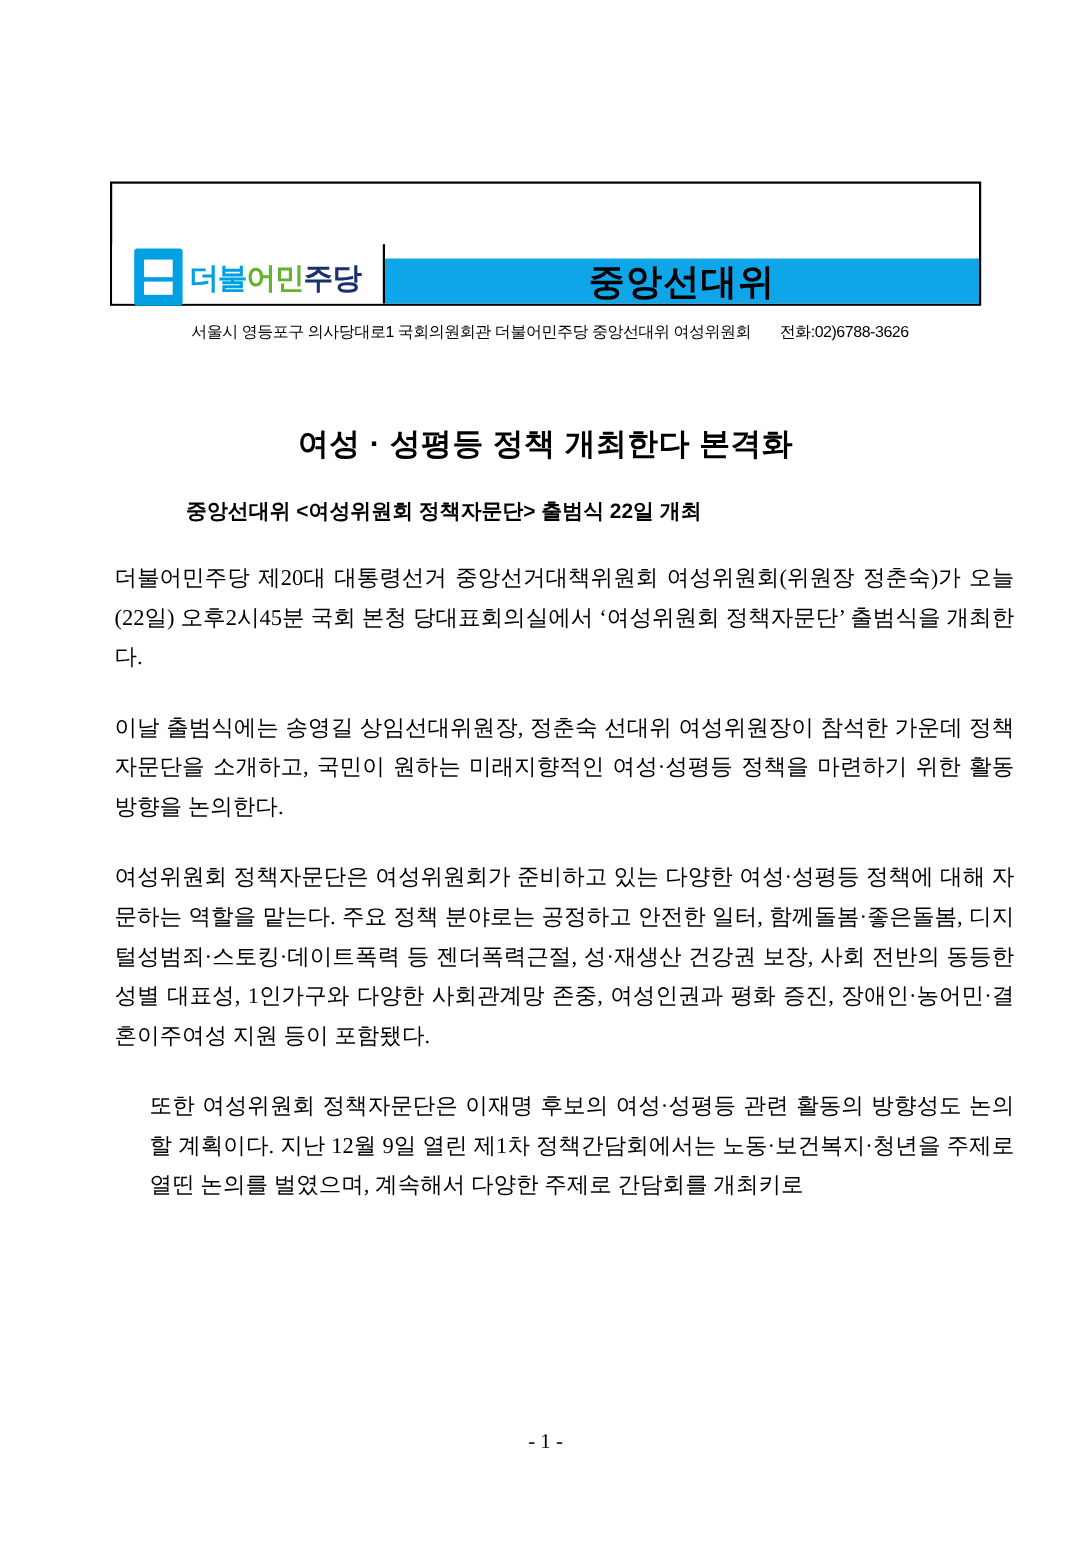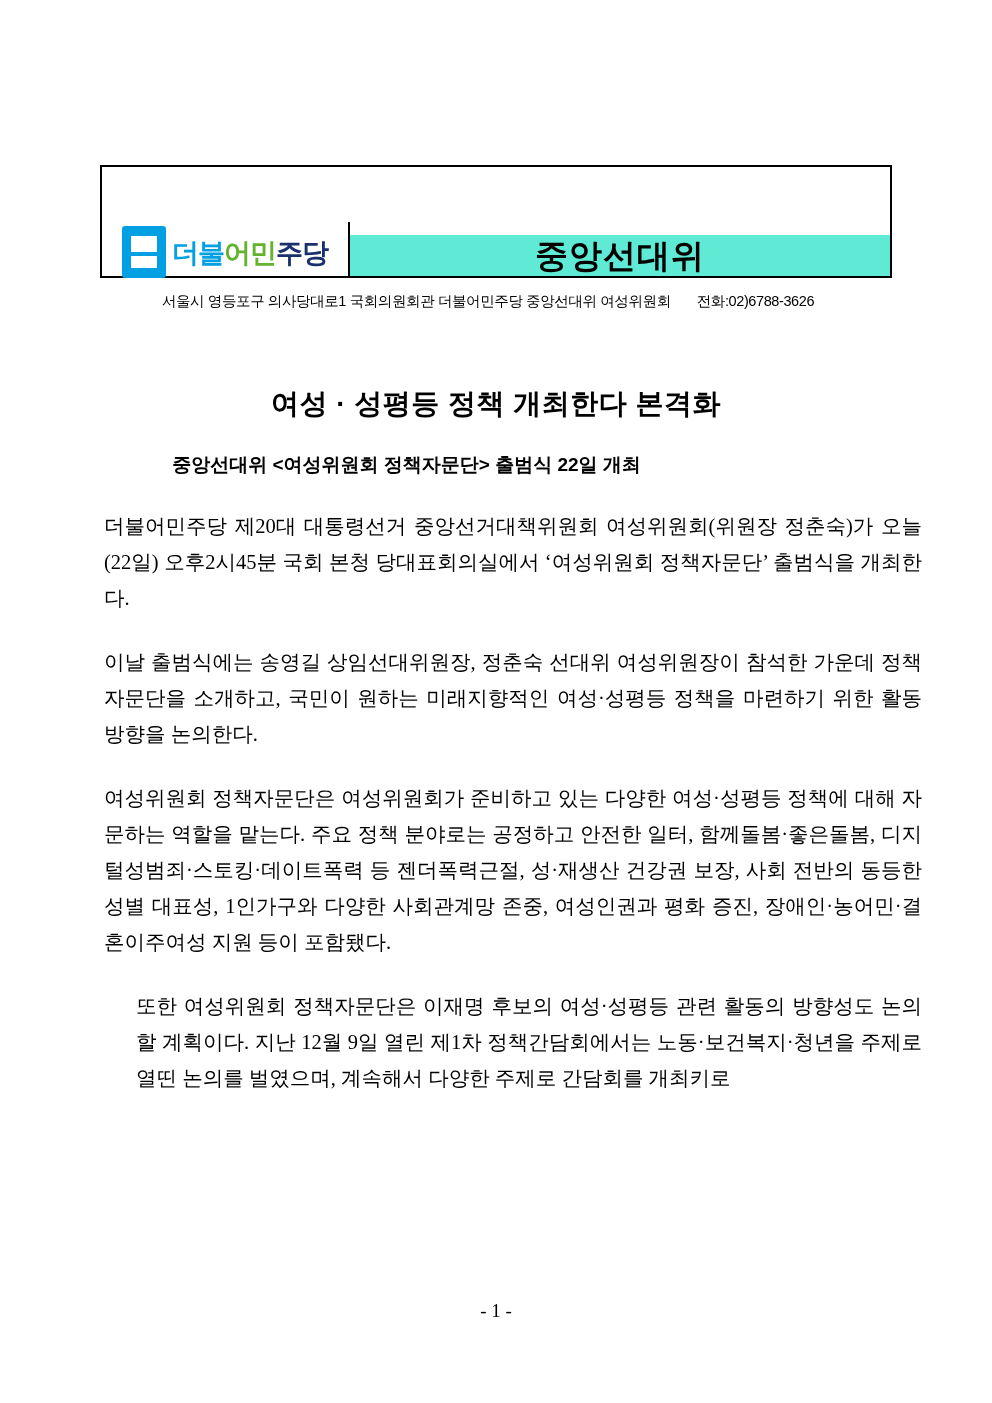--- a/index.html
+++ b/index.html
@@ -101,34 +101,34 @@
     background: #dde8f2;
     border-right: 2px solid #000000;
     font-family: "Liberation Sans", sans-serif;
     font-weight: bold;
     font-size: 48px;
     letter-spacing: 2px;
     color: #000000;
   }
   .cell-org {
     flex: 1;
-    background: #5eead4;
+    background: #0ea5e9;
     flex-direction: column;
     font-family: "Liberation Sans", sans-serif;
     font-weight: bold;
     font-size: 33px;
     line-height: 1.25;
     letter-spacing: 1px;
     text-align: center;
   }
 
   
   .address-line {
     position: absolute;
-    left: 92px;
+    left: 104px;
     top: 292px;
     width: 792px;
     text-align: center;
     font-family: "Liberation Sans", sans-serif;
     font-size: 14.5px;
     letter-spacing: -0.4px;
     white-space: nowrap;
   }
   .address-line .addr { }
   .address-line .phone { margin-left: 26px; }
@@ -140,28 +140,29 @@
     top: 385px;
     width: 992px;
     text-align: center;
     font-family: "Liberation Sans", sans-serif;
     font-weight: bold;
     font-size: 28px;
     letter-spacing: 0.5px;
   }
   .doc-subtitle {
     position: absolute;
-    left: 14px;
+    left: 0;
     top: 452px;
     width: 785px;
     text-align: center;
     font-family: "Liberation Sans", sans-serif;
     font-weight: bold;
     font-size: 19px;
     letter-spacing: 0px;
+    padding-left: 11px;
   }
 
   
   .body-text {
     position: absolute;
     left: 104px;
     top: 508px;
     width: 818px;
     font-family: "Liberation Serif", serif;
     font-size: 20.5px;

